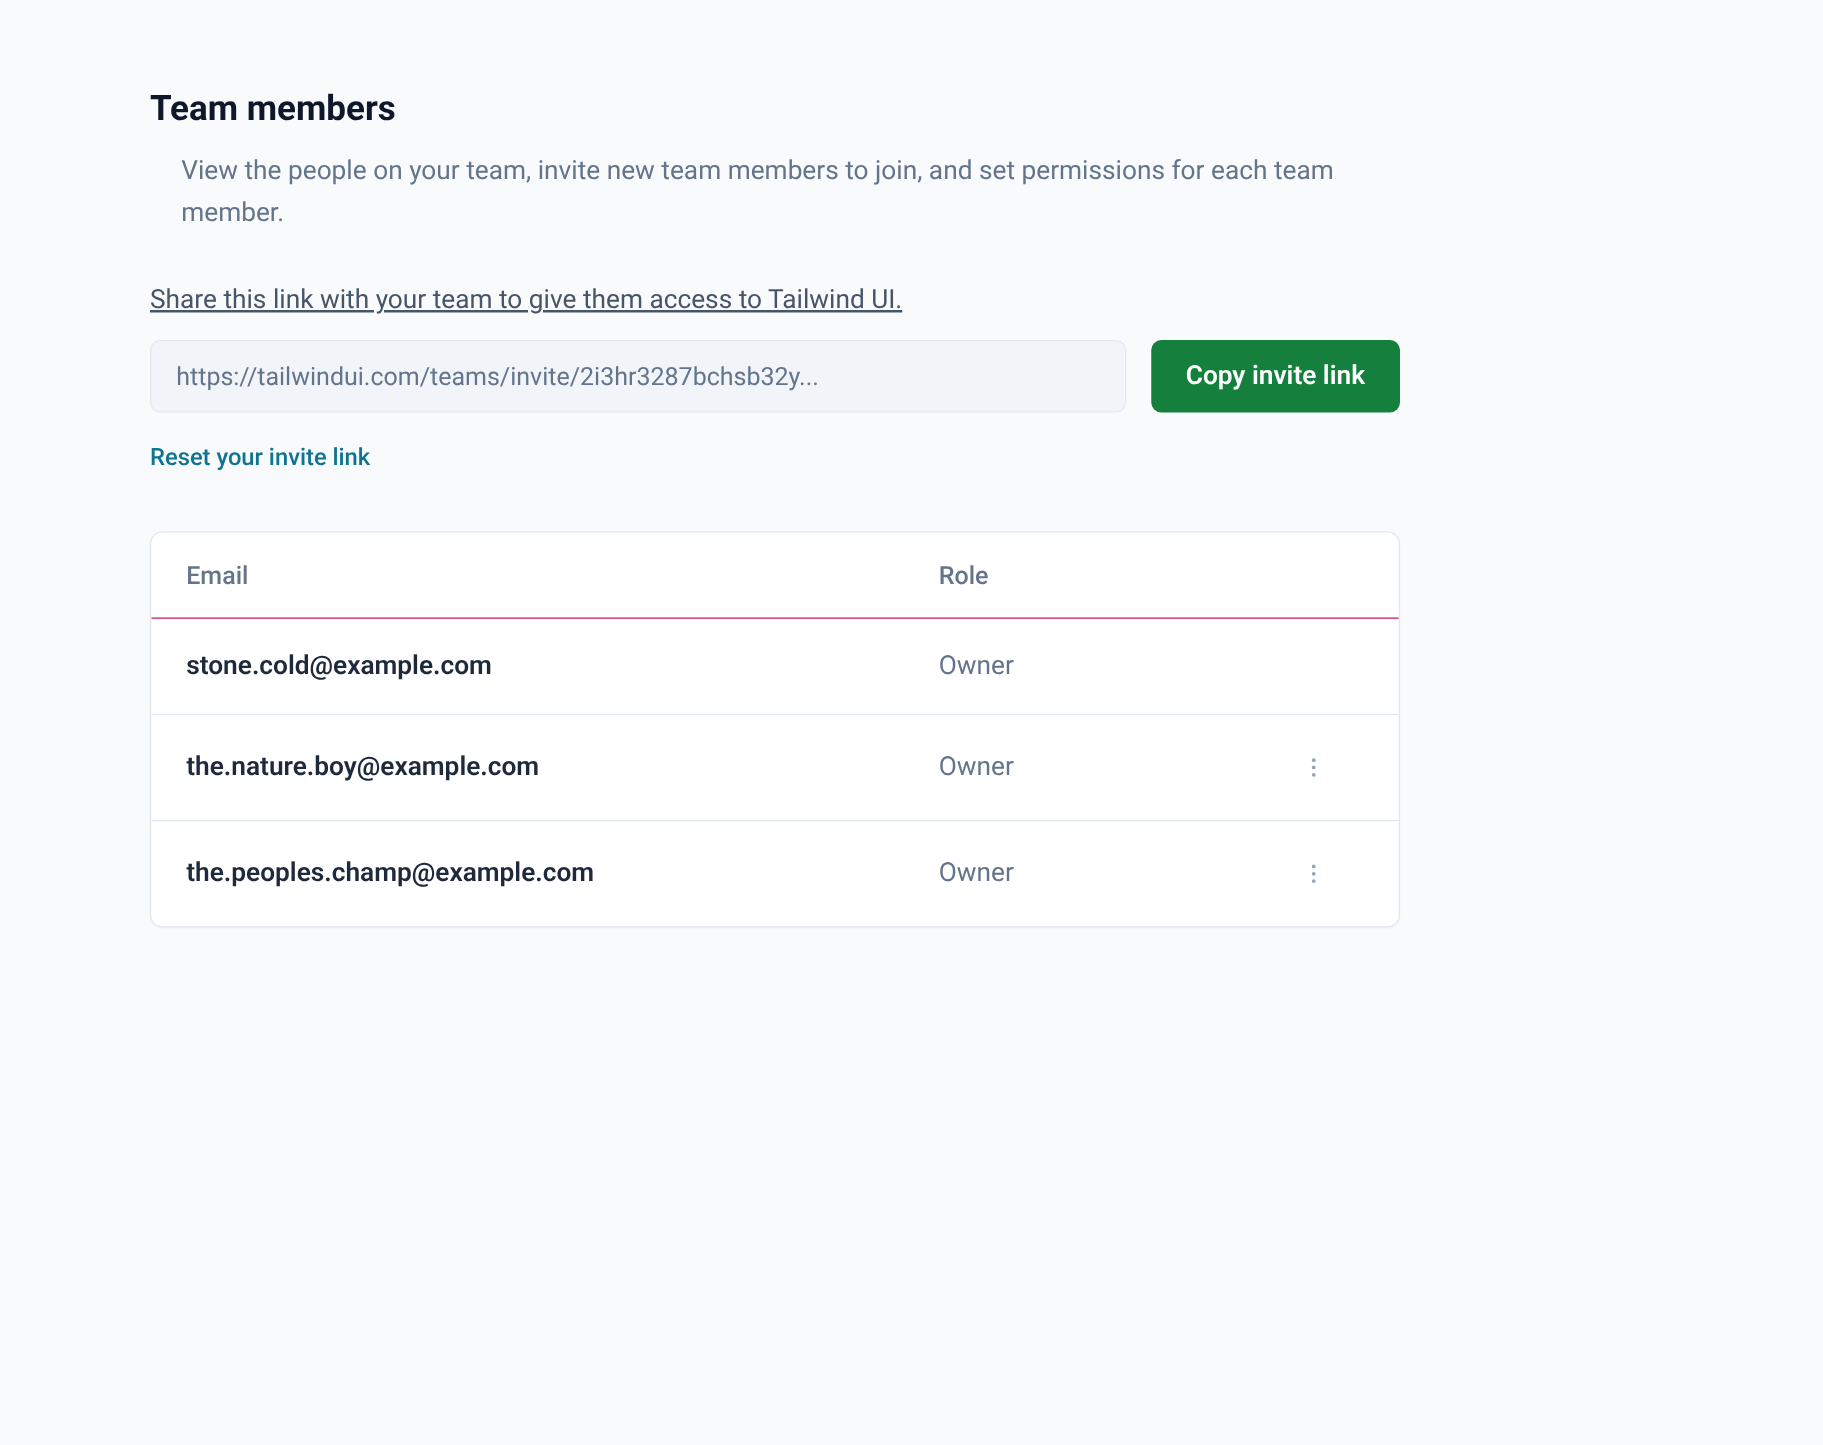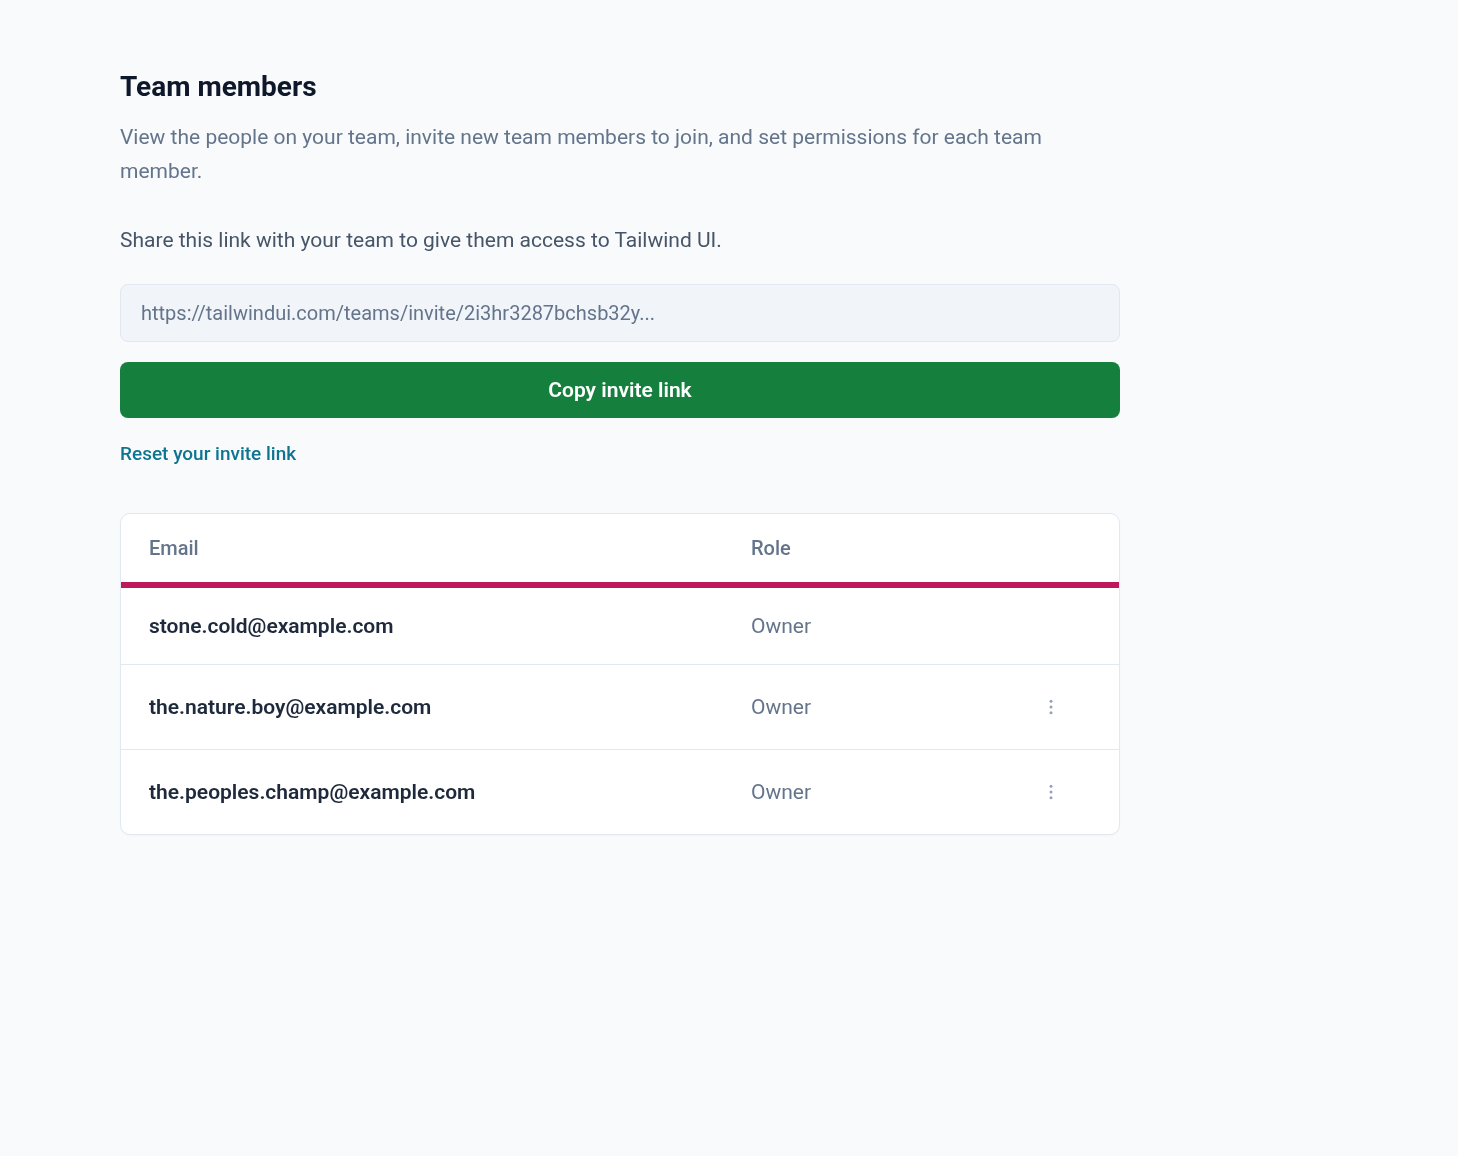--- a/index.html
+++ b/index.html
@@ -20,32 +20,33 @@
       font-size: 28px;
       font-weight: 700;
       color: #0f172a;
       margin-bottom: 18px;
     }
     .page-description {
       font-size: 21px;
       color: #64748b;
       line-height: 1.6;
       margin-bottom: 40px;
+      margin-left: 25px;
     }
     .share-label {
       font-size: 21px;
       color: #475569;
-      margin-bottom: 32px;
+      margin-bottom: 20px;
+      text-decoration: underline;
     }
     .invite-row {
       display: flex;
       gap: 20px;
       align-items: stretch;
       margin-bottom: 24px;
-      flex-direction: column;
     }
     .invite-input {
       flex: 1;
       background: #f1f5f9;
       border: 1px solid #e2e8f0;
       border-radius: 8px;
       padding: 16px 20px;
       font-size: 20px;
       color: #64748b;
       white-space: nowrap;
@@ -78,21 +79,21 @@
       background: #ffffff;
       border: 1px solid #e2e8f0;
       border-radius: 10px;
       overflow: hidden;
       box-shadow: 0 1px 2px rgba(0,0,0,0.03);
     }
     .table-header {
       display: grid;
       grid-template-columns: 1fr 260px 80px;
       padding: 22px 28px;
-      border-bottom: 6px solid #be185d;
+      border-bottom: 1px solid #be185d;
       font-size: 20px;
       color: #64748b;
       font-weight: 500;
     }
     .table-row {
       display: grid;
       grid-template-columns: 1fr 260px 80px;
       align-items: center;
       padding: 26px 28px;
       border-bottom: 1px solid #e2e8f0;

